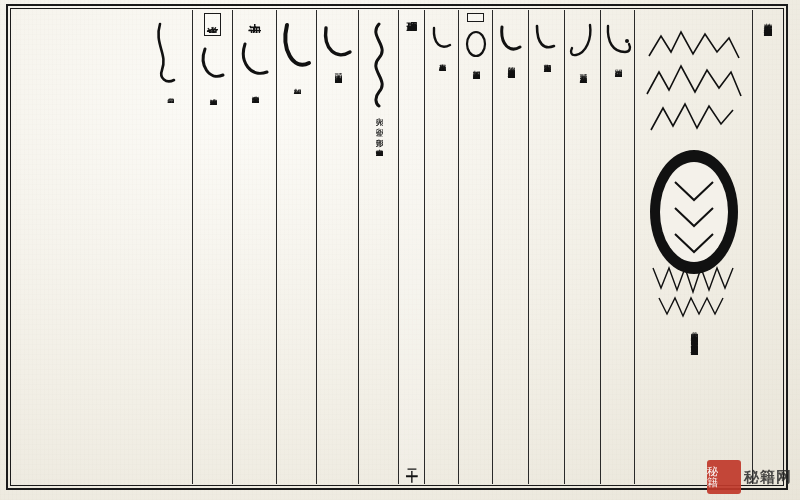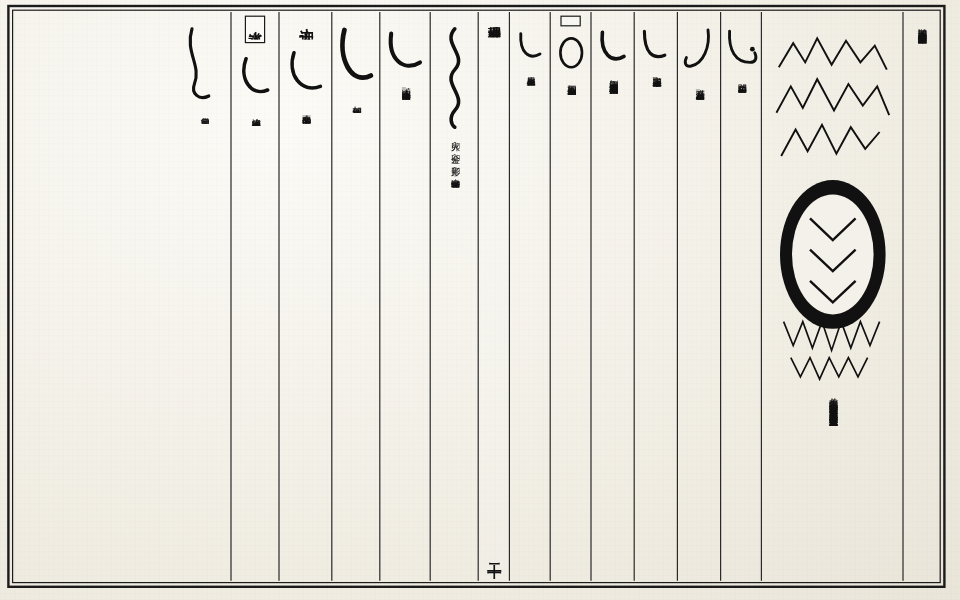--- a/index.html
+++ b/index.html
@@ -333,13 +333,19 @@
       <div class="fig">
         <svg width="36" height="70" viewBox="0 0 36 70">
           <path d="M8 6 C2 26 16 36 10 52 C7 60 14 66 22 62" stroke="#111" stroke-width="2.6" fill="none" stroke-linecap="round"></path>
         </svg>
       </div>
       <div class="vtext body tiny" style="max-height:250px">穴前最忌反飛內有反覆山形直破山不立穴水星反飛凶也</div>
     </div>
 
   </div>
 
+  <div id="watermark">
+    <div id="stamp">
+      <span>秘籍</span>
+    </div>
+    <div id="wm-text">秘籍网</div>
+  </div>
 </div>
 
 </body></html>

